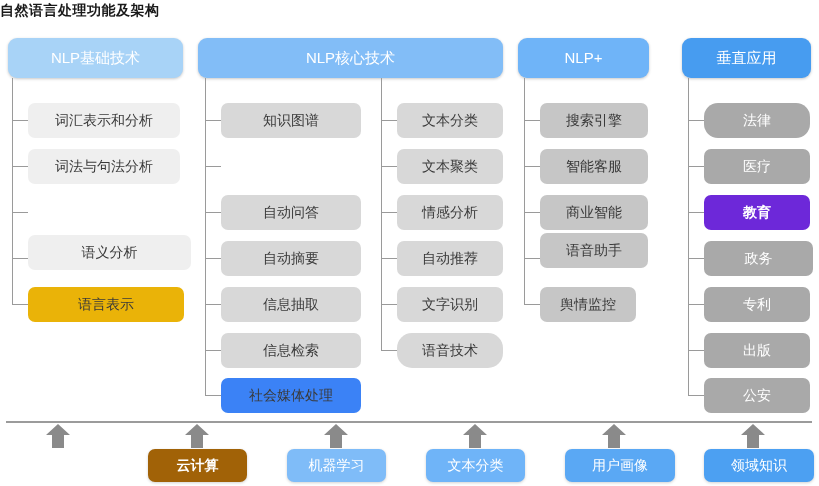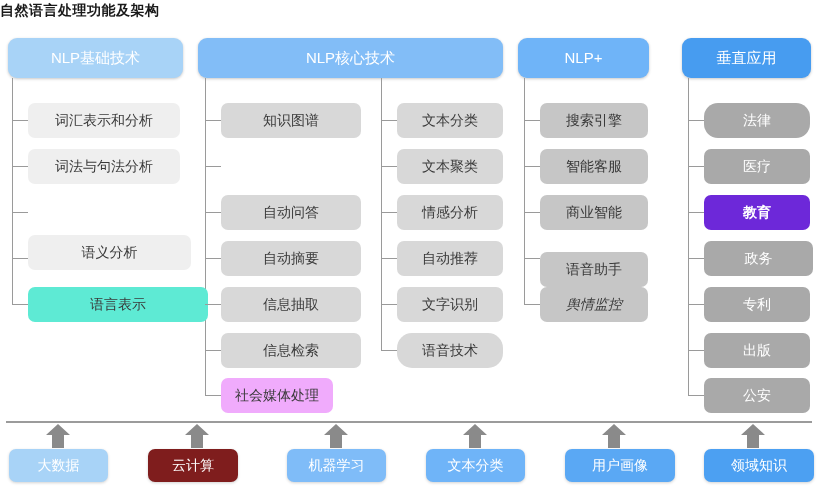--- a/index.html
+++ b/index.html
@@ -99,41 +99,41 @@
 
   <div class="hline" style="left:12px;top:166px;width:16px;"></div>
   <div class="pill leaf" style="left:28px;top:149px;width:152px;background:#efefef;">词法与句法分析</div>
 
   <div class="hline" style="left:12px;top:212px;width:16px;"></div>
   <div class="pill leaf" style="left:28px;top:195px;width:163px;background:#efefef;margin-top:40px;">语义分析</div>
 
   <div class="hline" style="left:12px;top:258px;width:16px;"></div>
 
   <div class="hline" style="left:12px;top:304px;width:16px;"></div>
-  <div class="pill leaf" style="left:28px;top:287px;width:180px;background:#5eead4;">语言表示</div>
+  <div class="pill leaf" style="left:28px;top:287px;width:156px;background:#eab308;">语言表示</div>
 
   <div class="hline" style="left:205px;top:120px;width:16px;"></div>
   <div class="pill leaf" style="left:221px;top:103px;width:140px;background:#d8d8d8;">知识图谱</div>
 
   <div class="hline" style="left:205px;top:166px;width:16px;"></div>
 
   <div class="hline" style="left:205px;top:212px;width:16px;"></div>
   <div class="pill leaf" style="left:221px;top:195px;width:140px;background:#d8d8d8;">自动问答</div>
 
   <div class="hline" style="left:205px;top:258px;width:16px;"></div>
   <div class="pill leaf" style="left:221px;top:241px;width:140px;background:#d8d8d8;">自动摘要</div>
 
   <div class="hline" style="left:205px;top:304px;width:16px;"></div>
   <div class="pill leaf" style="left:221px;top:287px;width:140px;background:#d8d8d8;">信息抽取</div>
 
   <div class="hline" style="left:205px;top:350px;width:16px;"></div>
   <div class="pill leaf" style="left:221px;top:333px;width:140px;background:#d8d8d8;">信息检索</div>
 
   <div class="hline" style="left:205px;top:395px;width:16px;"></div>
-  <div class="pill leaf" style="left:221px;top:378px;width:112px;background:#f0abfc;">社会媒体处理</div>
+  <div class="pill leaf" style="left:221px;top:378px;width:140px;background:#3b82f6;">社会媒体处理</div>
 
   <div class="hline" style="left:381px;top:120px;width:16px;"></div>
   <div class="pill leaf" style="left:397px;top:103px;width:106px;background:#d8d8d8;">文本分类</div>
 
   <div class="hline" style="left:381px;top:166px;width:16px;"></div>
   <div class="pill leaf" style="left:397px;top:149px;width:106px;background:#d8d8d8;">文本聚类</div>
 
   <div class="hline" style="left:381px;top:212px;width:16px;"></div>
   <div class="pill leaf" style="left:397px;top:195px;width:106px;background:#d8d8d8;">情感分析</div>
 
@@ -149,24 +149,24 @@
   <div class="hline" style="left:524px;top:120px;width:16px;"></div>
   <div class="pill leaf" style="left:540px;top:103px;width:108px;background:#c6c6c6;">搜索引擎</div>
 
   <div class="hline" style="left:524px;top:166px;width:16px;"></div>
   <div class="pill leaf" style="left:540px;top:149px;width:108px;background:#c6c6c6;">智能客服</div>
 
   <div class="hline" style="left:524px;top:212px;width:16px;"></div>
   <div class="pill leaf" style="left:540px;top:195px;width:108px;background:#c6c6c6;">商业智能</div>
 
   <div class="hline" style="left:524px;top:258px;width:16px;"></div>
-  <div class="pill leaf" style="left:540px;top:252px;width:108px;background:#c6c6c6;">语音助手</div>
+  <div class="pill leaf" style="left:540px;top:233px;width:108px;background:#c6c6c6;">语音助手</div>
 
   <div class="hline" style="left:524px;top:304px;width:16px;"></div>
-  <div class="pill leaf" style="left:540px;top:287px;width:108px;background:#c6c6c6;font-style:italic;">舆情监控</div>
+  <div class="pill leaf" style="left:540px;top:287px;width:96px;background:#c6c6c6;">舆情监控</div>
 
   <div class="hline" style="left:688px;top:120px;width:16px;"></div>
   <div class="pill leaf dark" style="left:704px;top:103px;width:106px;background:#a9a9a9;border-radius:14px;">法律</div>
 
   <div class="hline" style="left:688px;top:166px;width:16px;"></div>
   <div class="pill leaf dark" style="left:704px;top:149px;width:106px;background:#a9a9a9;">医疗</div>
 
   <div class="hline" style="left:688px;top:212px;width:16px;"></div>
   <div class="pill leaf dark" style="left:704px;top:195px;width:106px;background:#6d28d9;font-weight:bold;">教育</div>
 
@@ -208,20 +208,19 @@
     <svg width="26" height="24" viewBox="0 0 26 24">
         <polygon points="13,0 25,11 19,11 19,24 7,24 7,11 1,11" fill="#8a8a8a"></polygon>
       </svg>
   </div>
   <div class="arrow" style="left:740px;top:424px;">
     <svg width="26" height="24" viewBox="0 0 26 24">
         <polygon points="13,0 25,11 19,11 19,24 7,24 7,11 1,11" fill="#8a8a8a"></polygon>
       </svg>
   </div>
 
-  <div class="pill base" style="left:9px;top:449px;width:99px;background:#a8d3f7;">大数据</div>
-  <div class="pill base" style="left:148px;top:449px;width:90px;background:#7f1d1d;">云计算</div>
+  <div class="pill base" style="left:148px;top:449px;width:99px;background:#a16207;font-weight:bold;">云计算</div>
   <div class="pill base" style="left:287px;top:449px;width:99px;background:#7fbcf8;">机器学习</div>
   <div class="pill base" style="left:426px;top:449px;width:99px;background:#6fb4f8;">文本分类</div>
   <div class="pill base" style="left:565px;top:449px;width:110px;background:#5aa8f4;">用户画像</div>
   <div class="pill base" style="left:704px;top:449px;width:110px;background:#4ca0f2;">领域知识</div>
 
 </div>
 
 </body></html>

